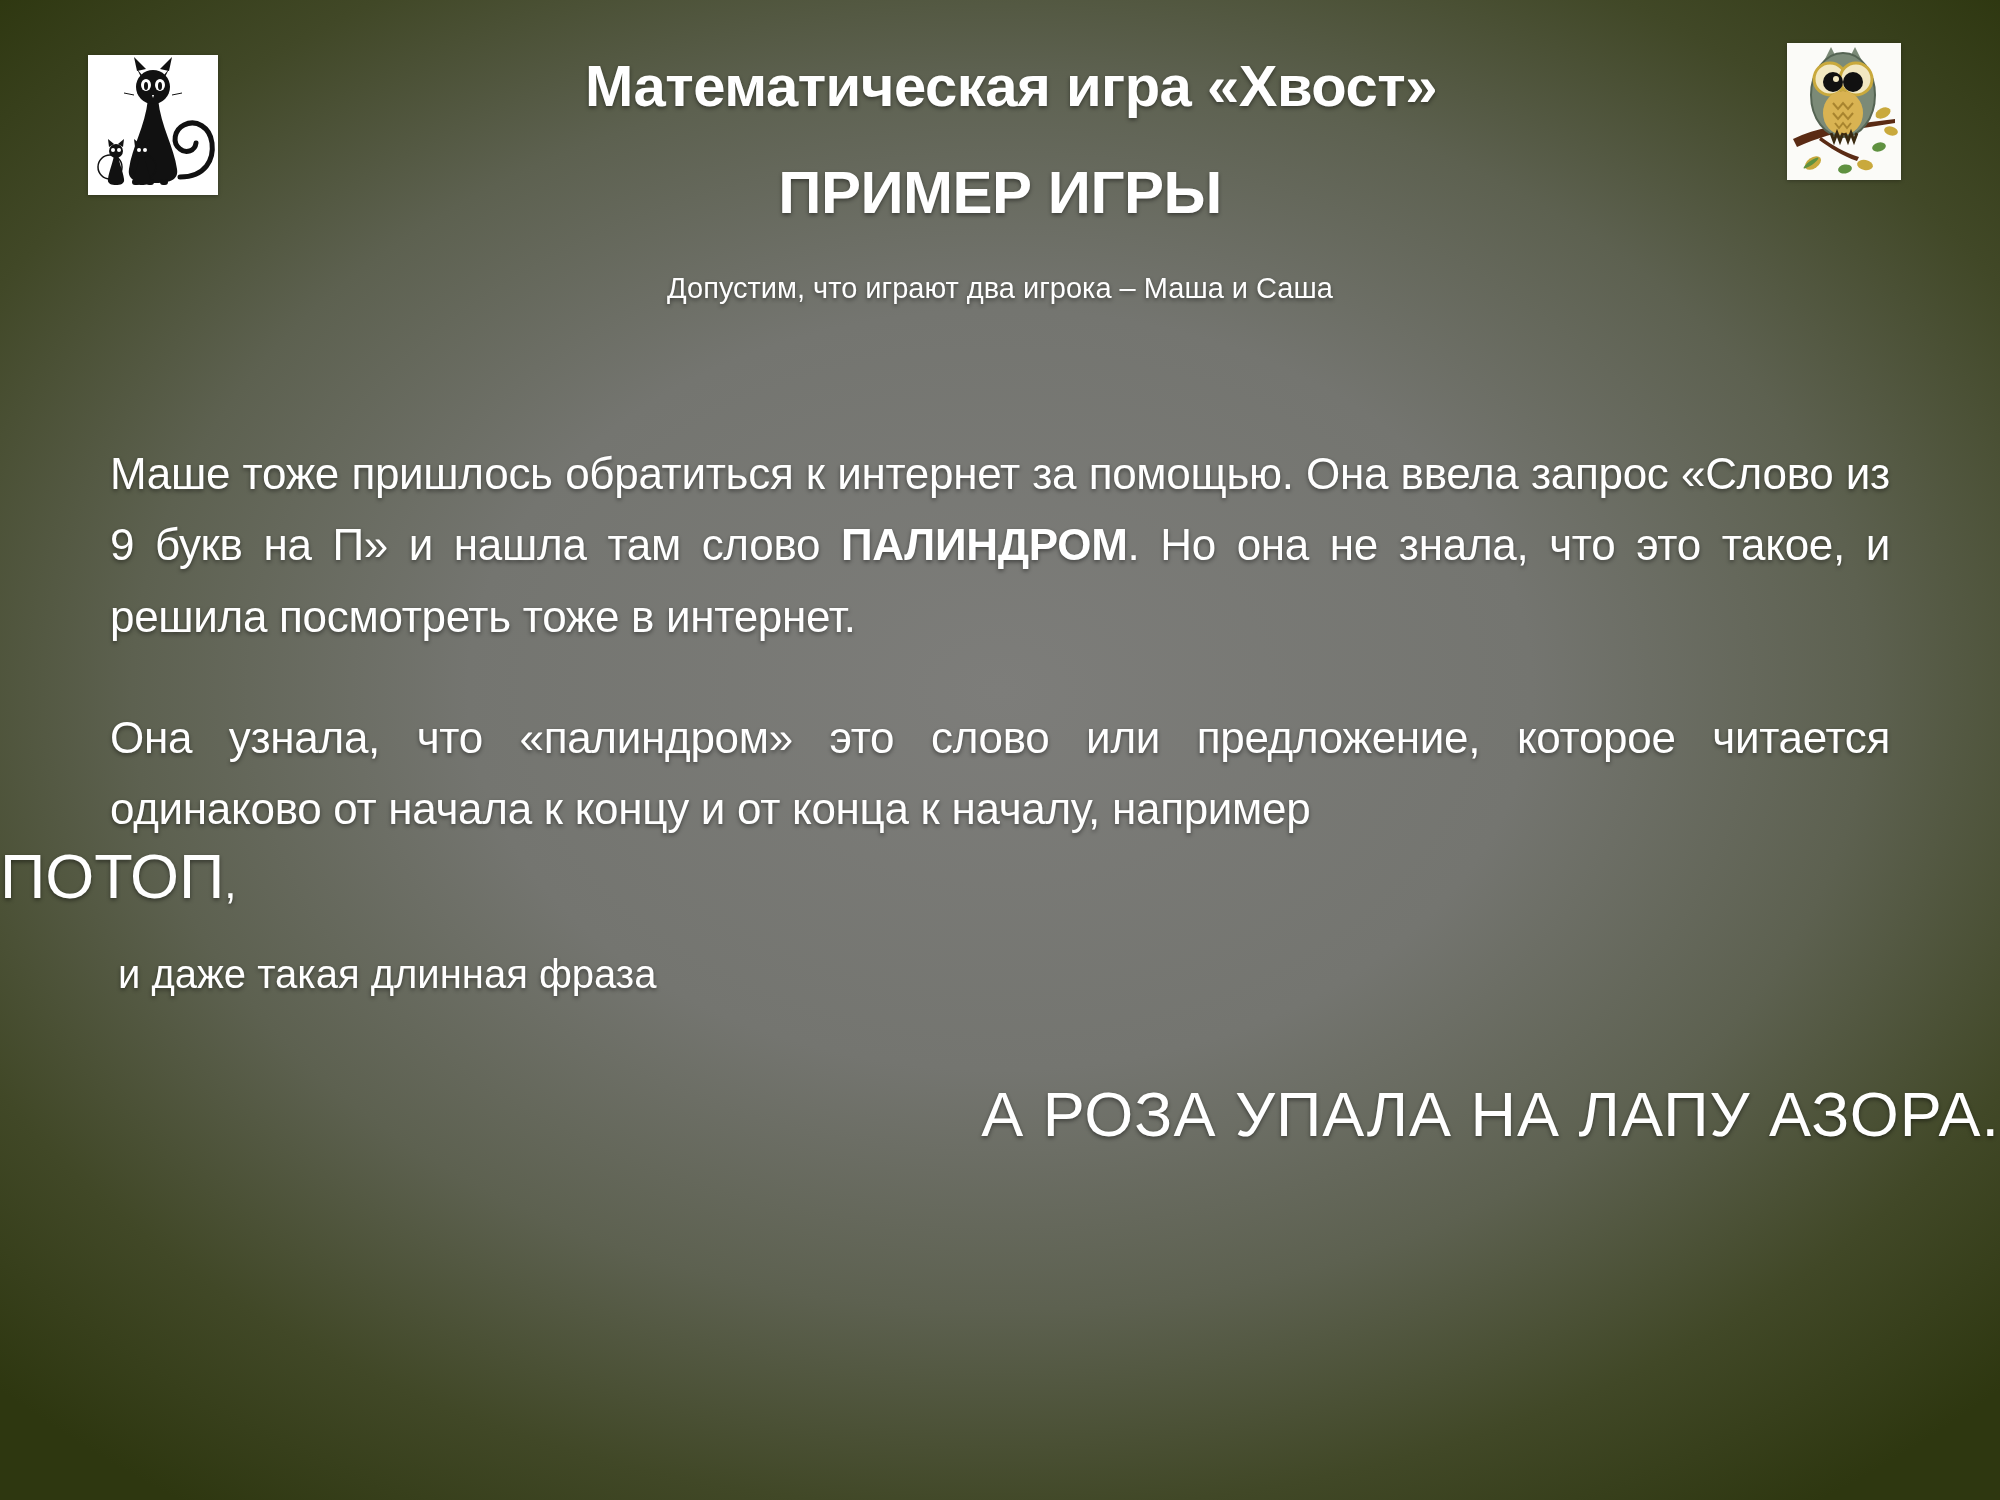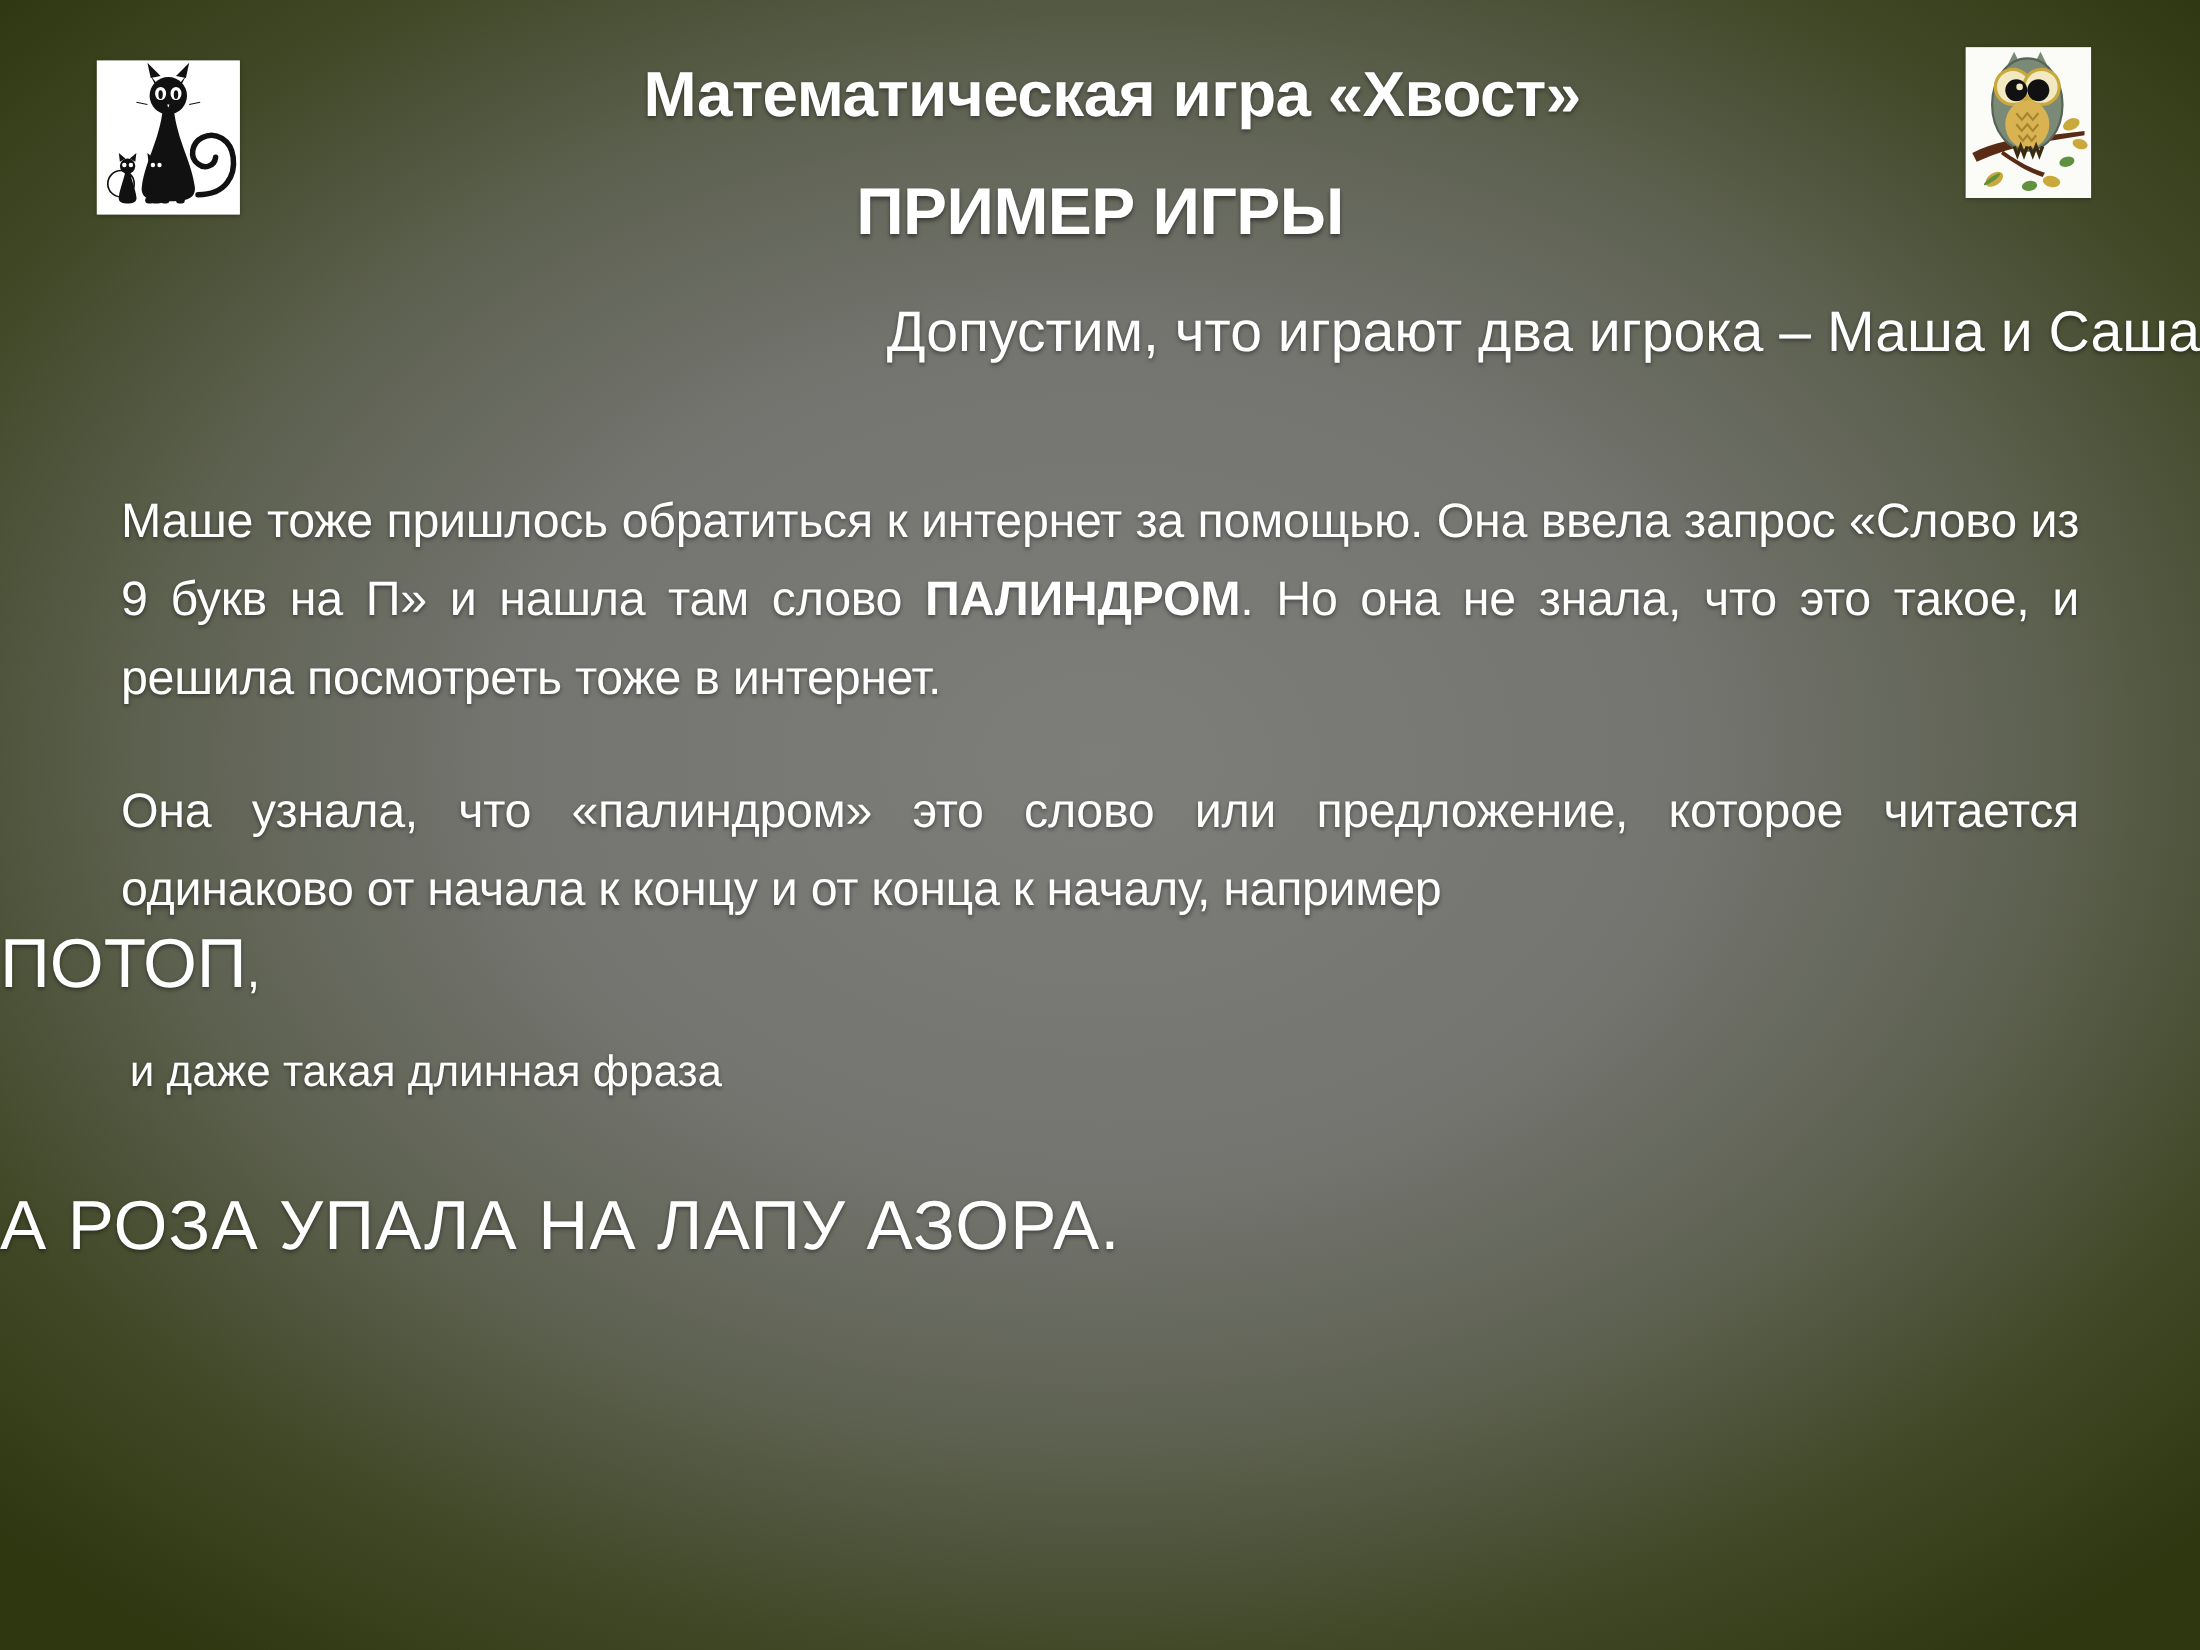--- a/index.html
+++ b/index.html
@@ -22,21 +22,21 @@
     text-align: center; font-size: 58px; font-weight: bold;
     letter-spacing: -0.5px;
   }
   .heading {
     position: absolute; top: 158px; left: 0; width: 100%;
     text-align: center; font-size: 60px; font-weight: bold;
     letter-spacing: -0.5px;
   }
   .intro {
     position: absolute; top: 272px; left: 0; width: 100%;
-    text-align: right; font-size: 52px;
+    text-align: center; font-size: 29px;
   }
 
   .para {
     position: absolute; left: 110px; width: 1780px;
     font-size: 44px; line-height: 1.62; text-align: justify;
     letter-spacing: -0.3px;
   }
   .para.p1 { top: 438px; }
   .para.p2 { top: 702px; }
 
@@ -49,21 +49,21 @@
   .example-word .comma { font-size: 44px; }
 
   .phrase-note {
     position: absolute; top: 952px; left: 118px;
     font-size: 40px;
     text-align: right;
   }
 
   .palindrome-phrase {
     position: absolute; top: 1078px; left: 0; width: 100%;
-    text-align: left; font-size: 63px; letter-spacing: 1px;
+    text-align: right; font-size: 63px; letter-spacing: 1px;
   }
 
   .closing {
     position: absolute; top: 1252px; left: 110px; width: 1790px;
     font-size: 40px; line-height: 1.62; text-align: left;
     white-space: pre-wrap; letter-spacing: -0.3px;
   }
 
   .corner-img {
     position: absolute; background: #ffffff;

